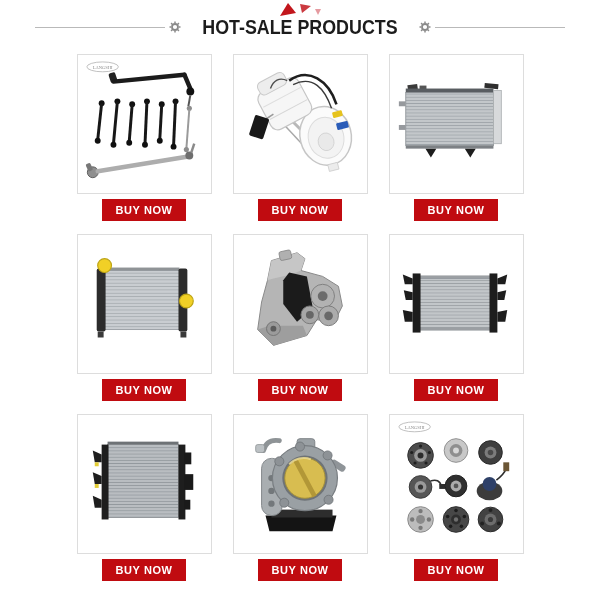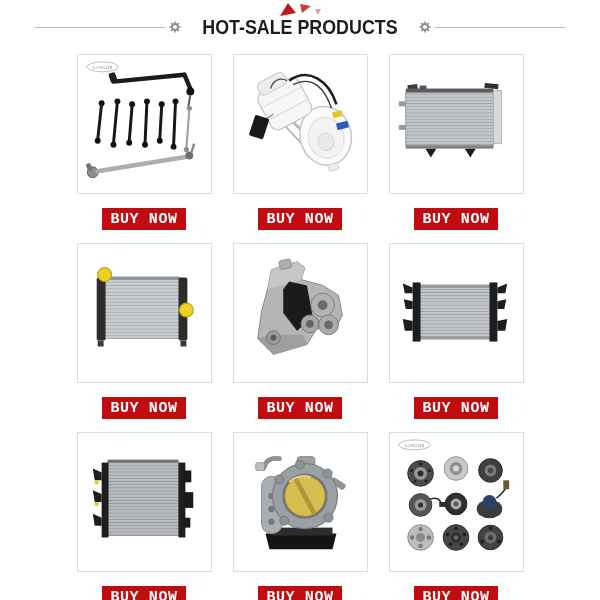--- a/index.html
+++ b/index.html
@@ -9,21 +9,21 @@
   .tri-row{height:15px;line-height:0;}
   .title-row{display:flex;align-items:center;justify-content:center;height:24px;margin-top:-2px;}
   .rule{width:130px;height:1px;background:#b9b9b9;}
   .gear-svg{margin:0 4px;flex:0 0 auto;}
   .title{font-size:21px;font-weight:bold;color:#1c1c1c;margin:0;letter-spacing:0;transform:scaleX(.85);display:inline-block;white-space:nowrap;}
   .subtitle{font-size:10px;color:#9b9b9b;margin-top:2px;letter-spacing:.3px;}
   .grid{display:grid;grid-template-columns:repeat(3,135px);column-gap:21px;justify-content:center;margin-top:15px;}
   .cell{display:flex;flex-direction:column;align-items:center;margin-bottom:13px;}
   .imgbox{width:135px;height:140px;border:1px solid #dddddd;background:#fff;box-sizing:border-box;cursor:pointer;}
   .imgbox svg{width:100%;height:100%;display:block;}
-  .buy{margin-top:14px;width:84px;height:22px;background:#c00b10;color:#fff;border:0;font-family:Liberation Mono, monospace;font-weight:bold;font-size:15px;letter-spacing:.6px;display:flex;align-items:center;justify-content:center;cursor:pointer;}
+  .buy{margin-top:5px;width:84px;height:22px;background:#c00b10;color:#fff;border:0;font-family:Liberation Sans, sans-serif;font-weight:bold;font-size:11px;letter-spacing:.6px;display:flex;align-items:center;justify-content:center;cursor:pointer;}
   .wm{font-family:"Liberation Serif",serif;}
 </style>
 </head>
 <body>
 
 <div class="page">
   <header>
     <div class="tri-row">
       <svg width="46" height="15" viewBox="0 0 46 15">
         <polygon points="3,14 11,1 19,11" fill="#c2161c"></polygon>

